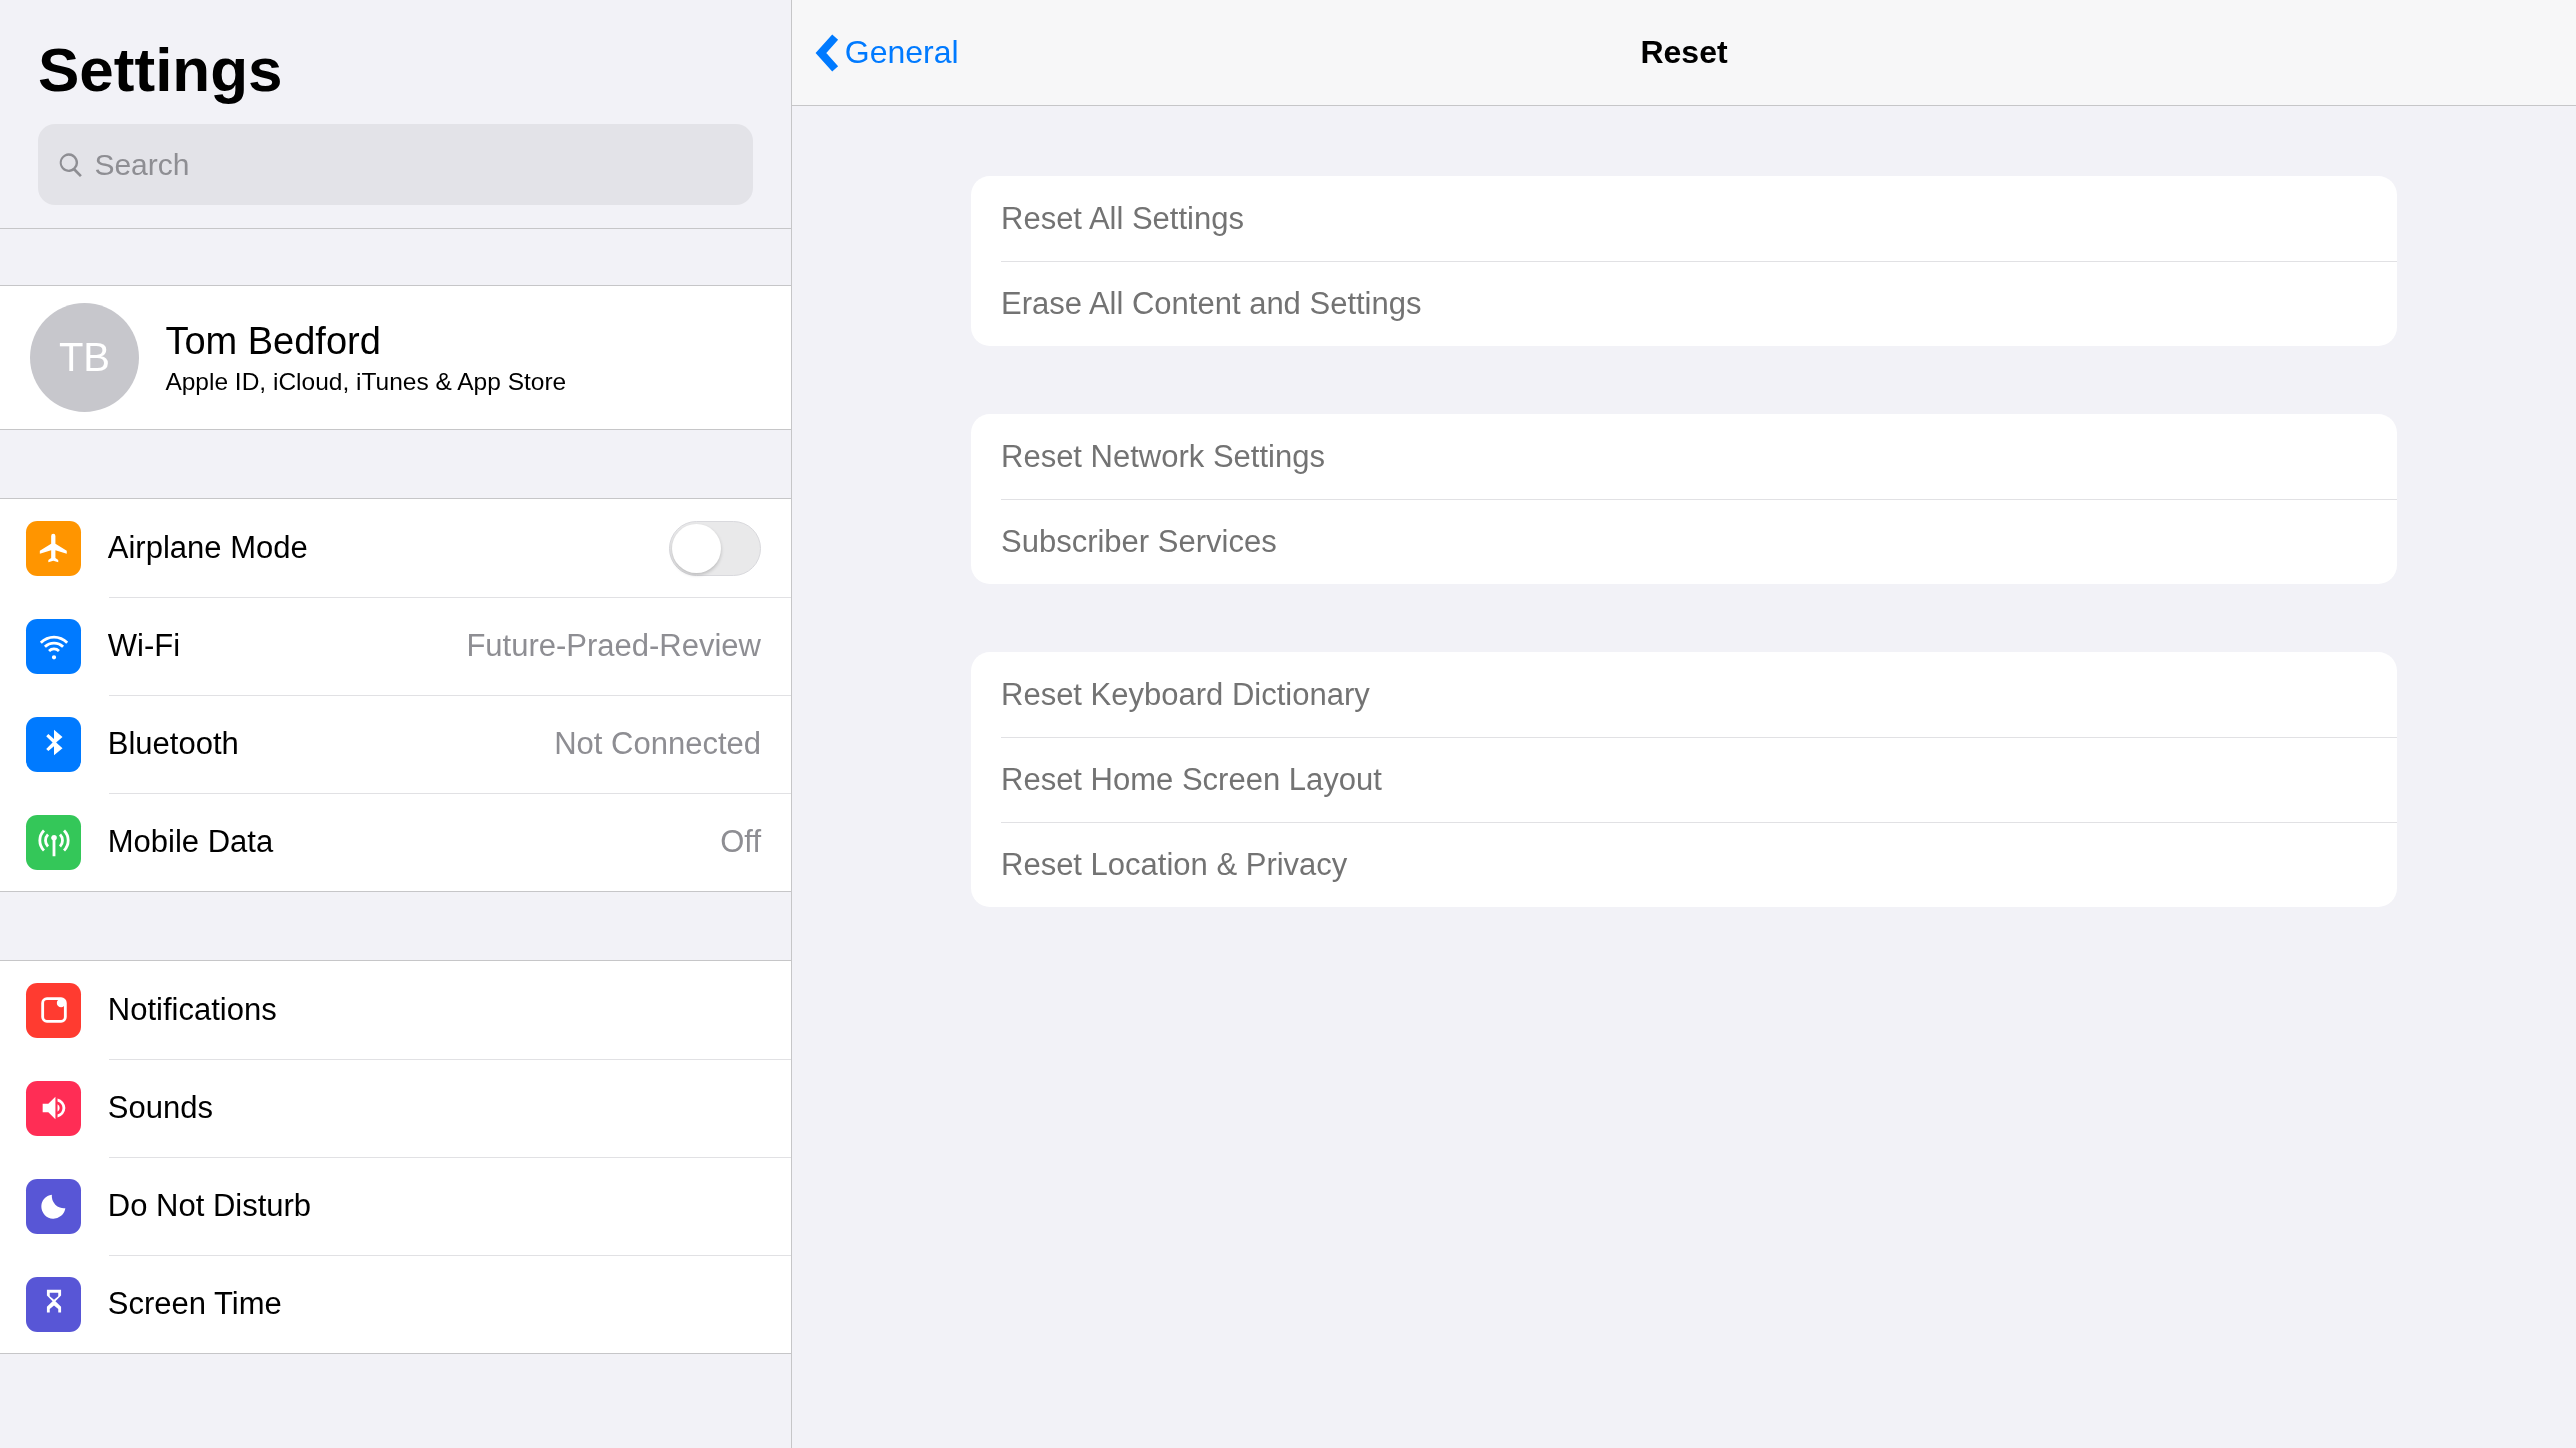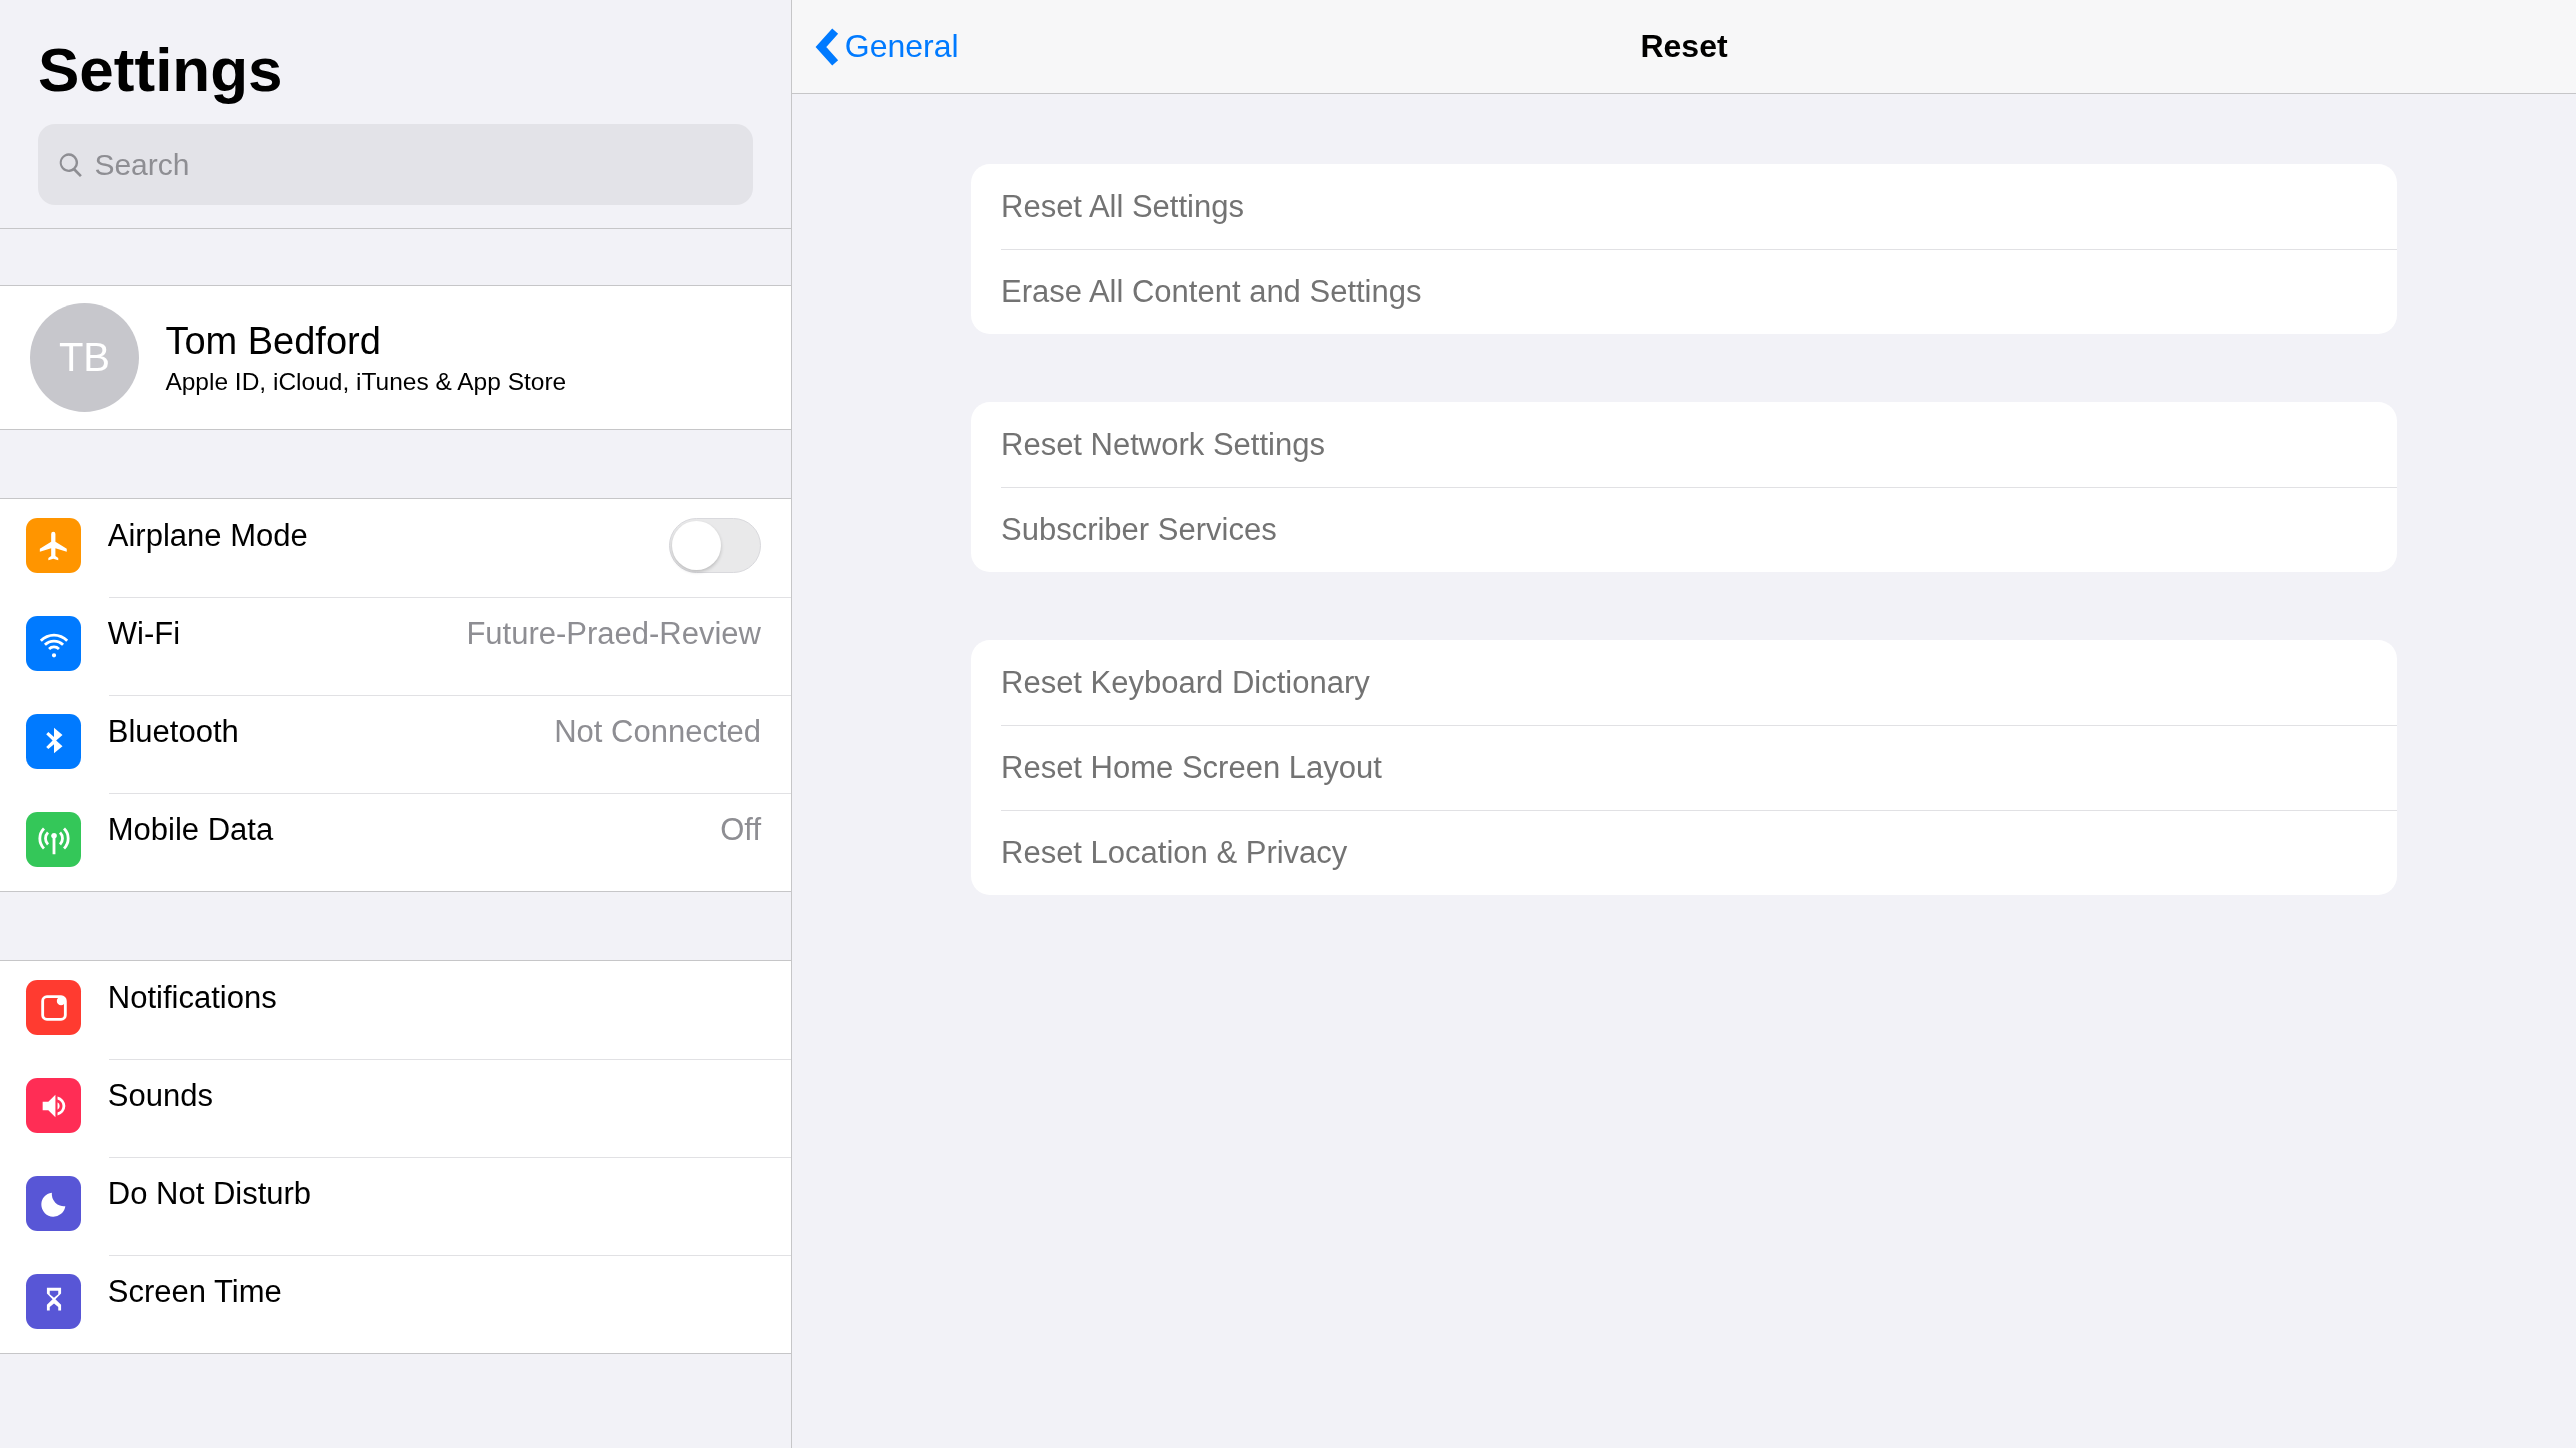--- a/index.html
+++ b/index.html
@@ -74,20 +74,21 @@
 .account-text { display: flex; flex-direction: column; gap: 5.7px; }
 .account-name { font-size: 38px; color: #000; }
 .account-sub { font-size: 24.5px; color: #000; }
 .list-group {
   background: #fff;
   border-top: 0.9px solid #c6c6c8;
   border-bottom: 0.9px solid #c6c6c8;
 }
 .list-row {
   display: flex;
+  align-items: center;
   padding: 19px 30px 19px 26.4px;
   gap: 26.4px;
   min-height: 98px;
   cursor: pointer;
 }
 .list-row + .list-row { position: relative; }
 .list-row + .list-row::before {
   content: "";
   position: absolute;
   top: 0; left: 109px; right: 0;
@@ -114,21 +115,21 @@
   background: #fff; box-shadow: 0 1.9px 3.8px rgba(0,0,0,0.2);
 }
 .main {
   flex: 1;
   height: 100%;
   background: #f2f2f7;
   display: flex;
   flex-direction: column;
 }
 .nav-bar {
-  height: 94px;
+  height: 106px;
   background: #f7f7f8;
   border-bottom: 0.9px solid #c6c6c8;
   display: flex;
   align-items: center;
   position: relative;
   padding: 0 22.6px;
 }
 .nav-back {
   display: flex; align-items: center; gap: 5.7px;
   color: #007aff; font-size: 32px; cursor: pointer;

